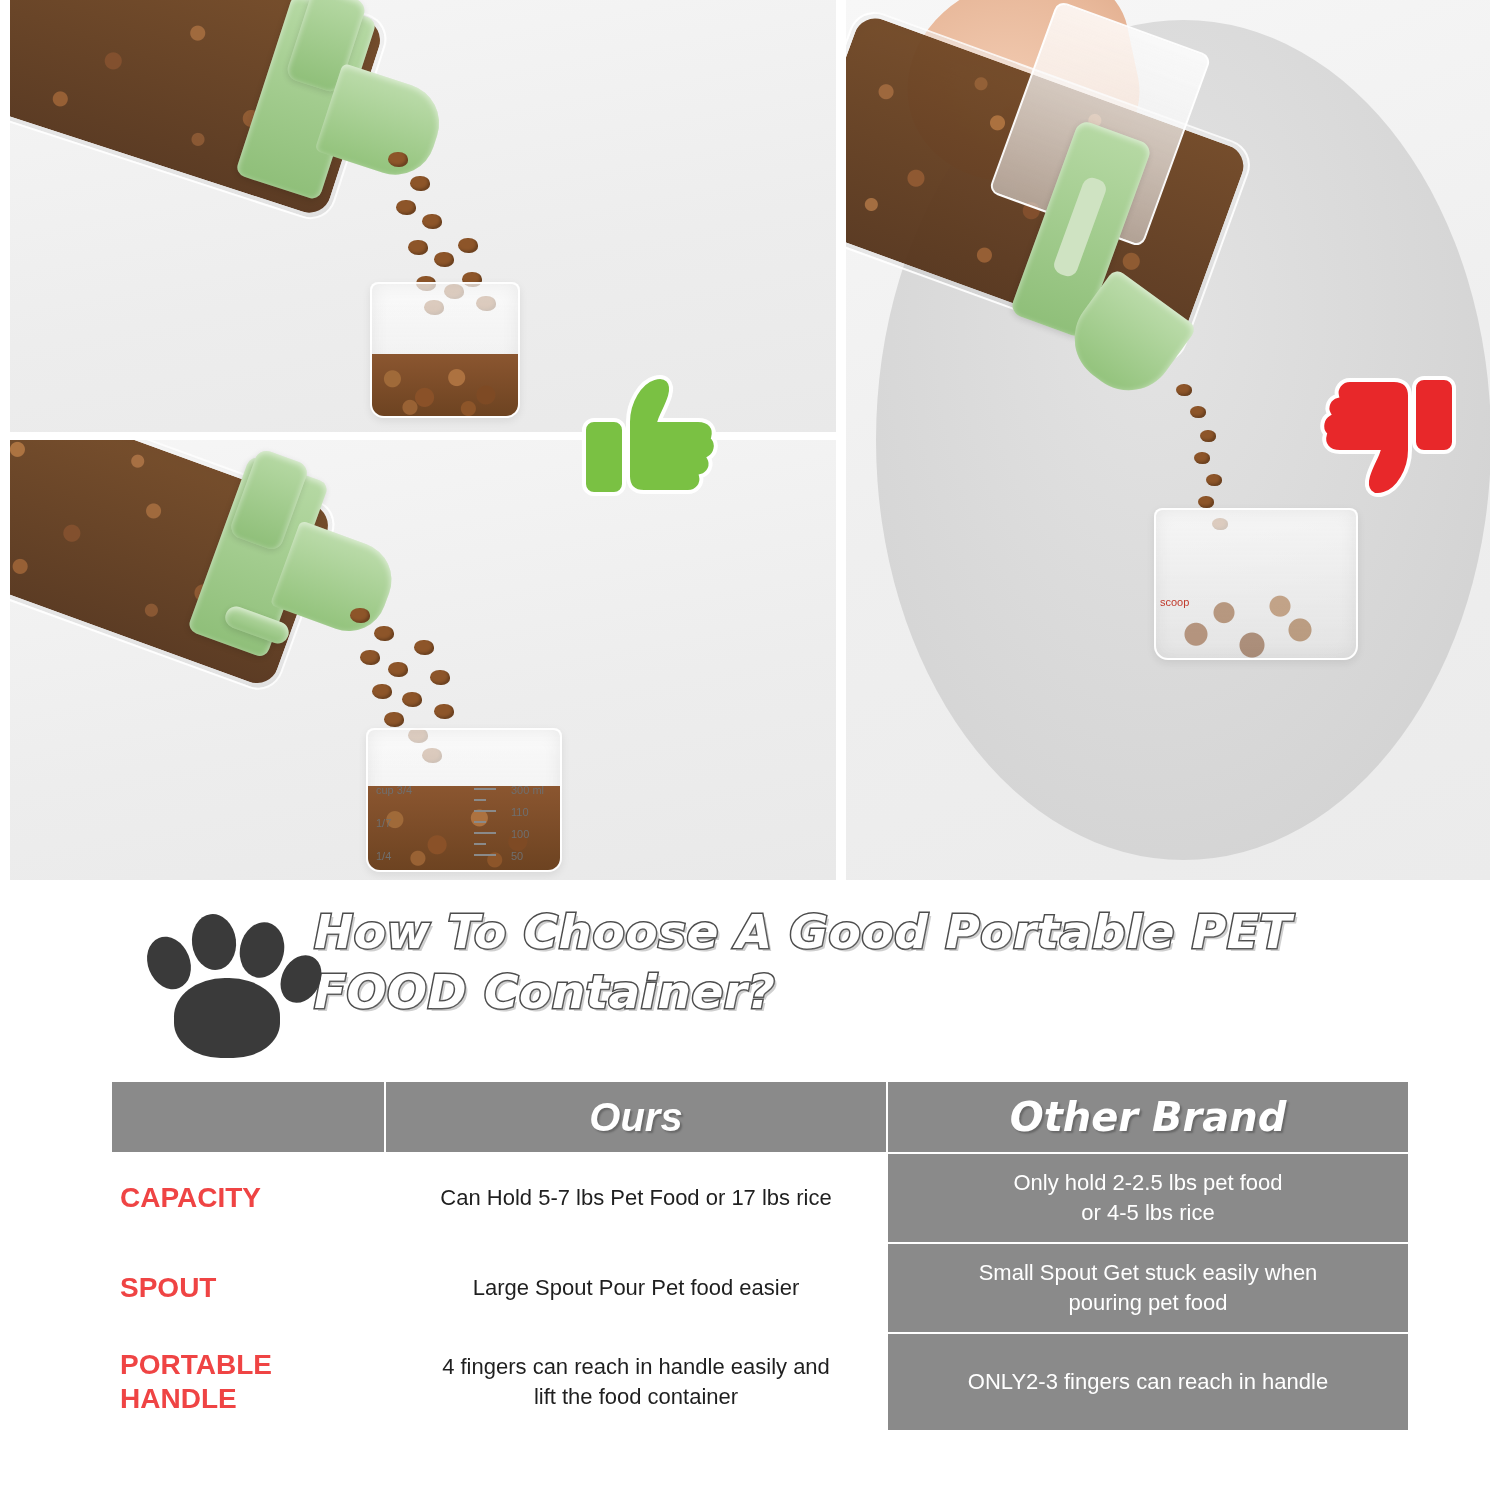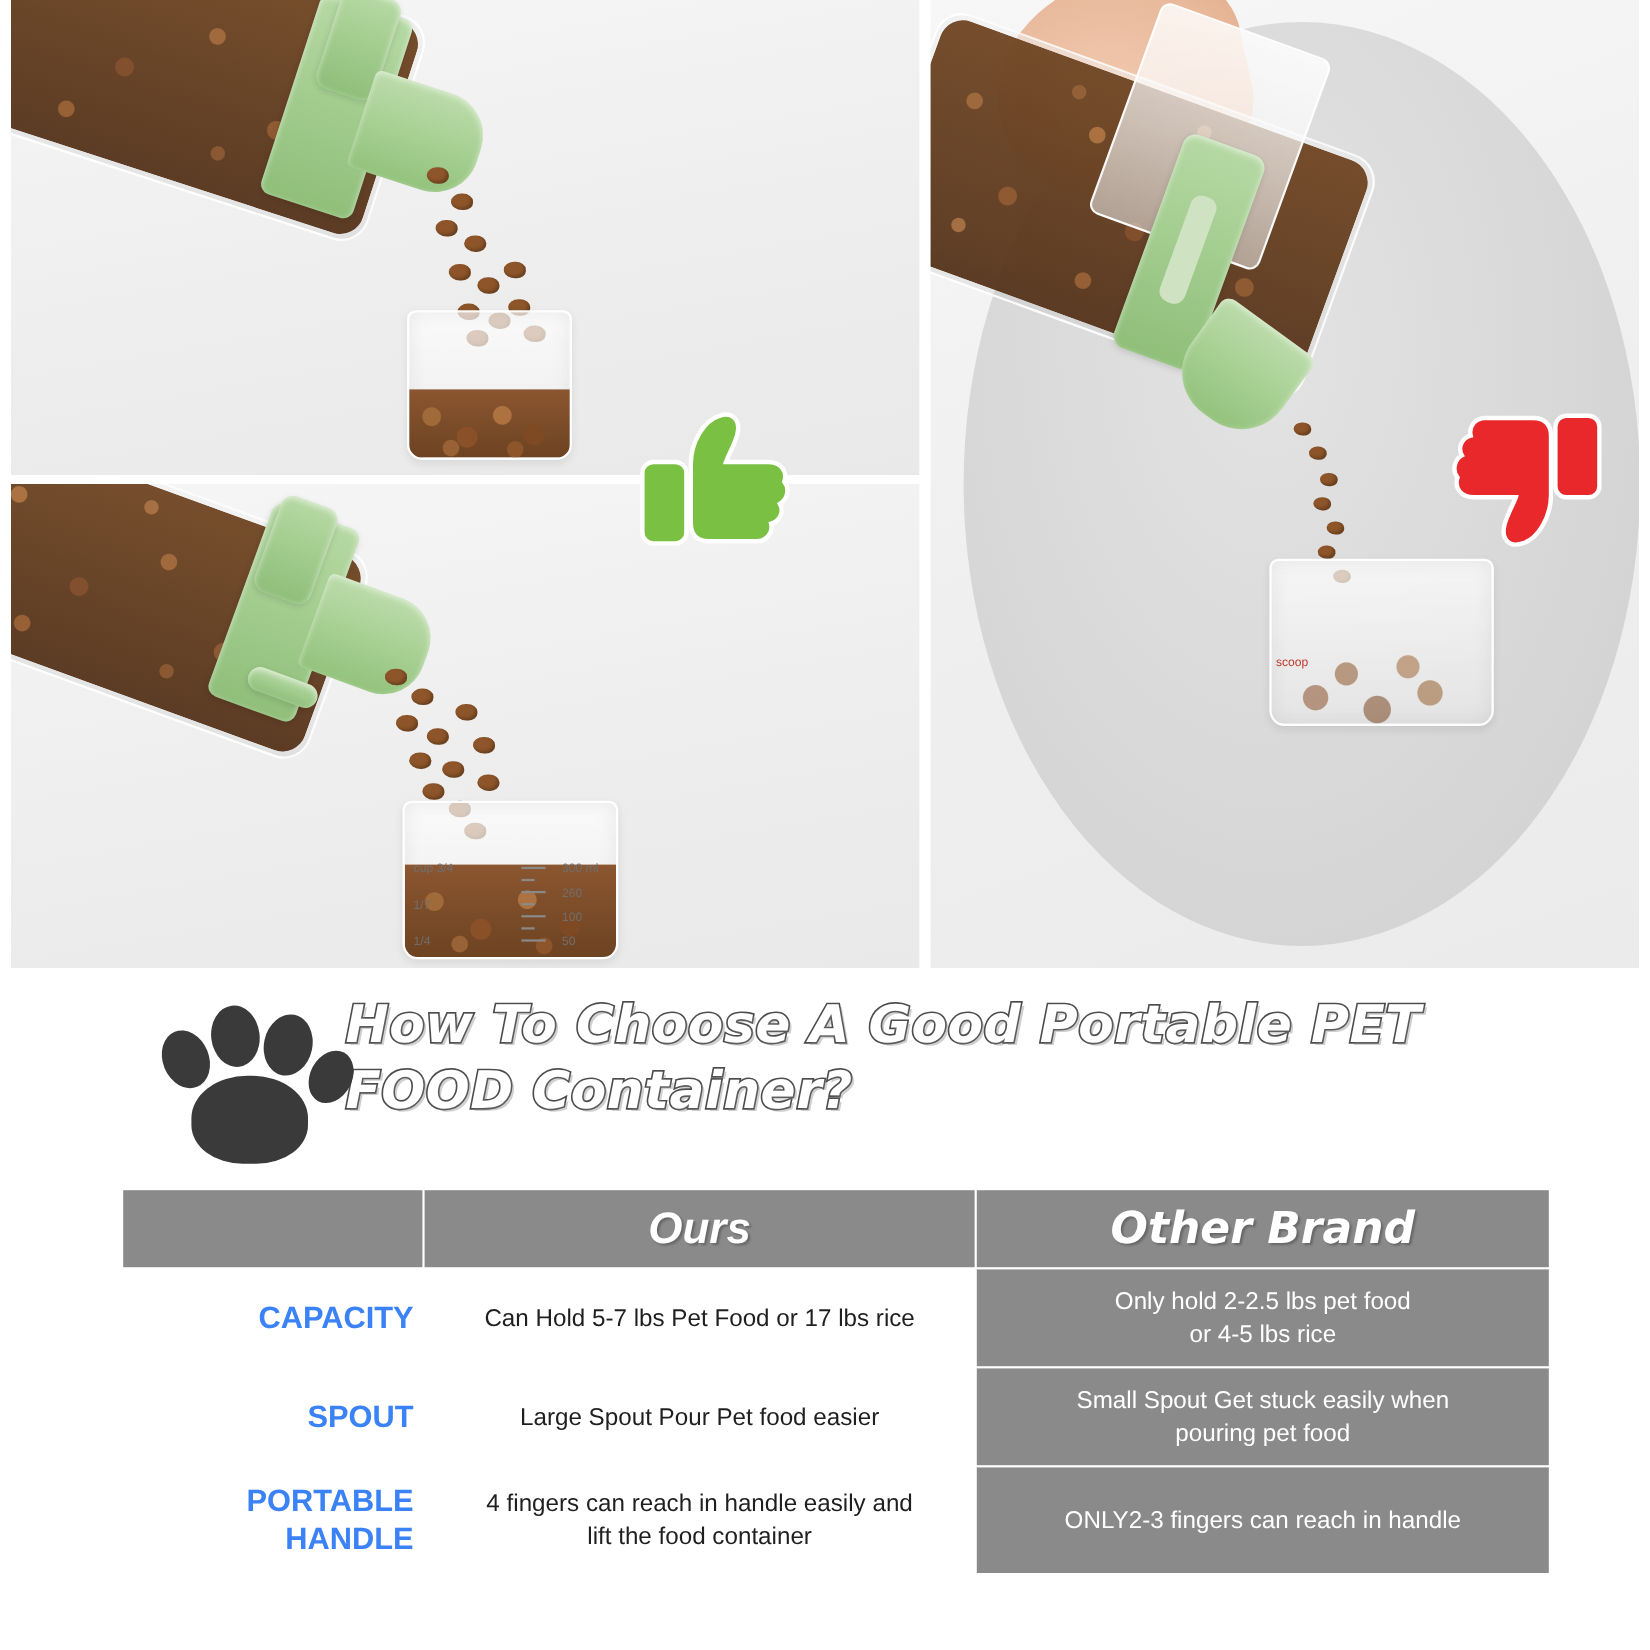--- a/index.html
+++ b/index.html
@@ -229,24 +229,24 @@
     font-family: "DejaVu Sans", sans-serif;
     font-style: italic;
     font-weight: bold;
     font-size: 40px;
     text-align: center;
     padding: 12px 0;
     text-shadow: 2px 2px 2px rgba(0,0,0,.25);
   }
   .feat {
     background: #ffffff;
-    color: #3b82f6;
+    color: #ef4444;
     font-size: 28px;
     font-weight: bold;
-    text-align: right;
+    text-align: left;
     padding: 14px 8px;
     line-height: 34px;
   }
   .ours-cell {
     background: #ffffff;
     color: #1f1f1f;
     font-size: 22px;
     text-align: center;
     padding: 14px 18px;
     line-height: 30px;
@@ -329,21 +329,21 @@
         <i style="top:0px;  width:22px;"></i>
         <i style="top:11px; width:12px;"></i>
         <i style="top:22px; width:22px;"></i>
         <i style="top:33px; width:12px;"></i>
         <i style="top:44px; width:22px;"></i>
         <i style="top:55px; width:12px;"></i>
         <i style="top:66px; width:22px;"></i>
       </div>
       <div class="cup-marks" style="right:16px; top:52px;">
         <div>300 ml</div>
-        <div style="margin-top:5px">260</div>
+        <div style="margin-top:5px">110</div>
         <div style="margin-top:5px">100</div>
         <div style="margin-top:5px">50</div>
       </div>
     </div>
   </div>
 
   <div class="divider-v"></div>
 
   <div class="panel panel-r">
     <div class="circle-mask"></div>

